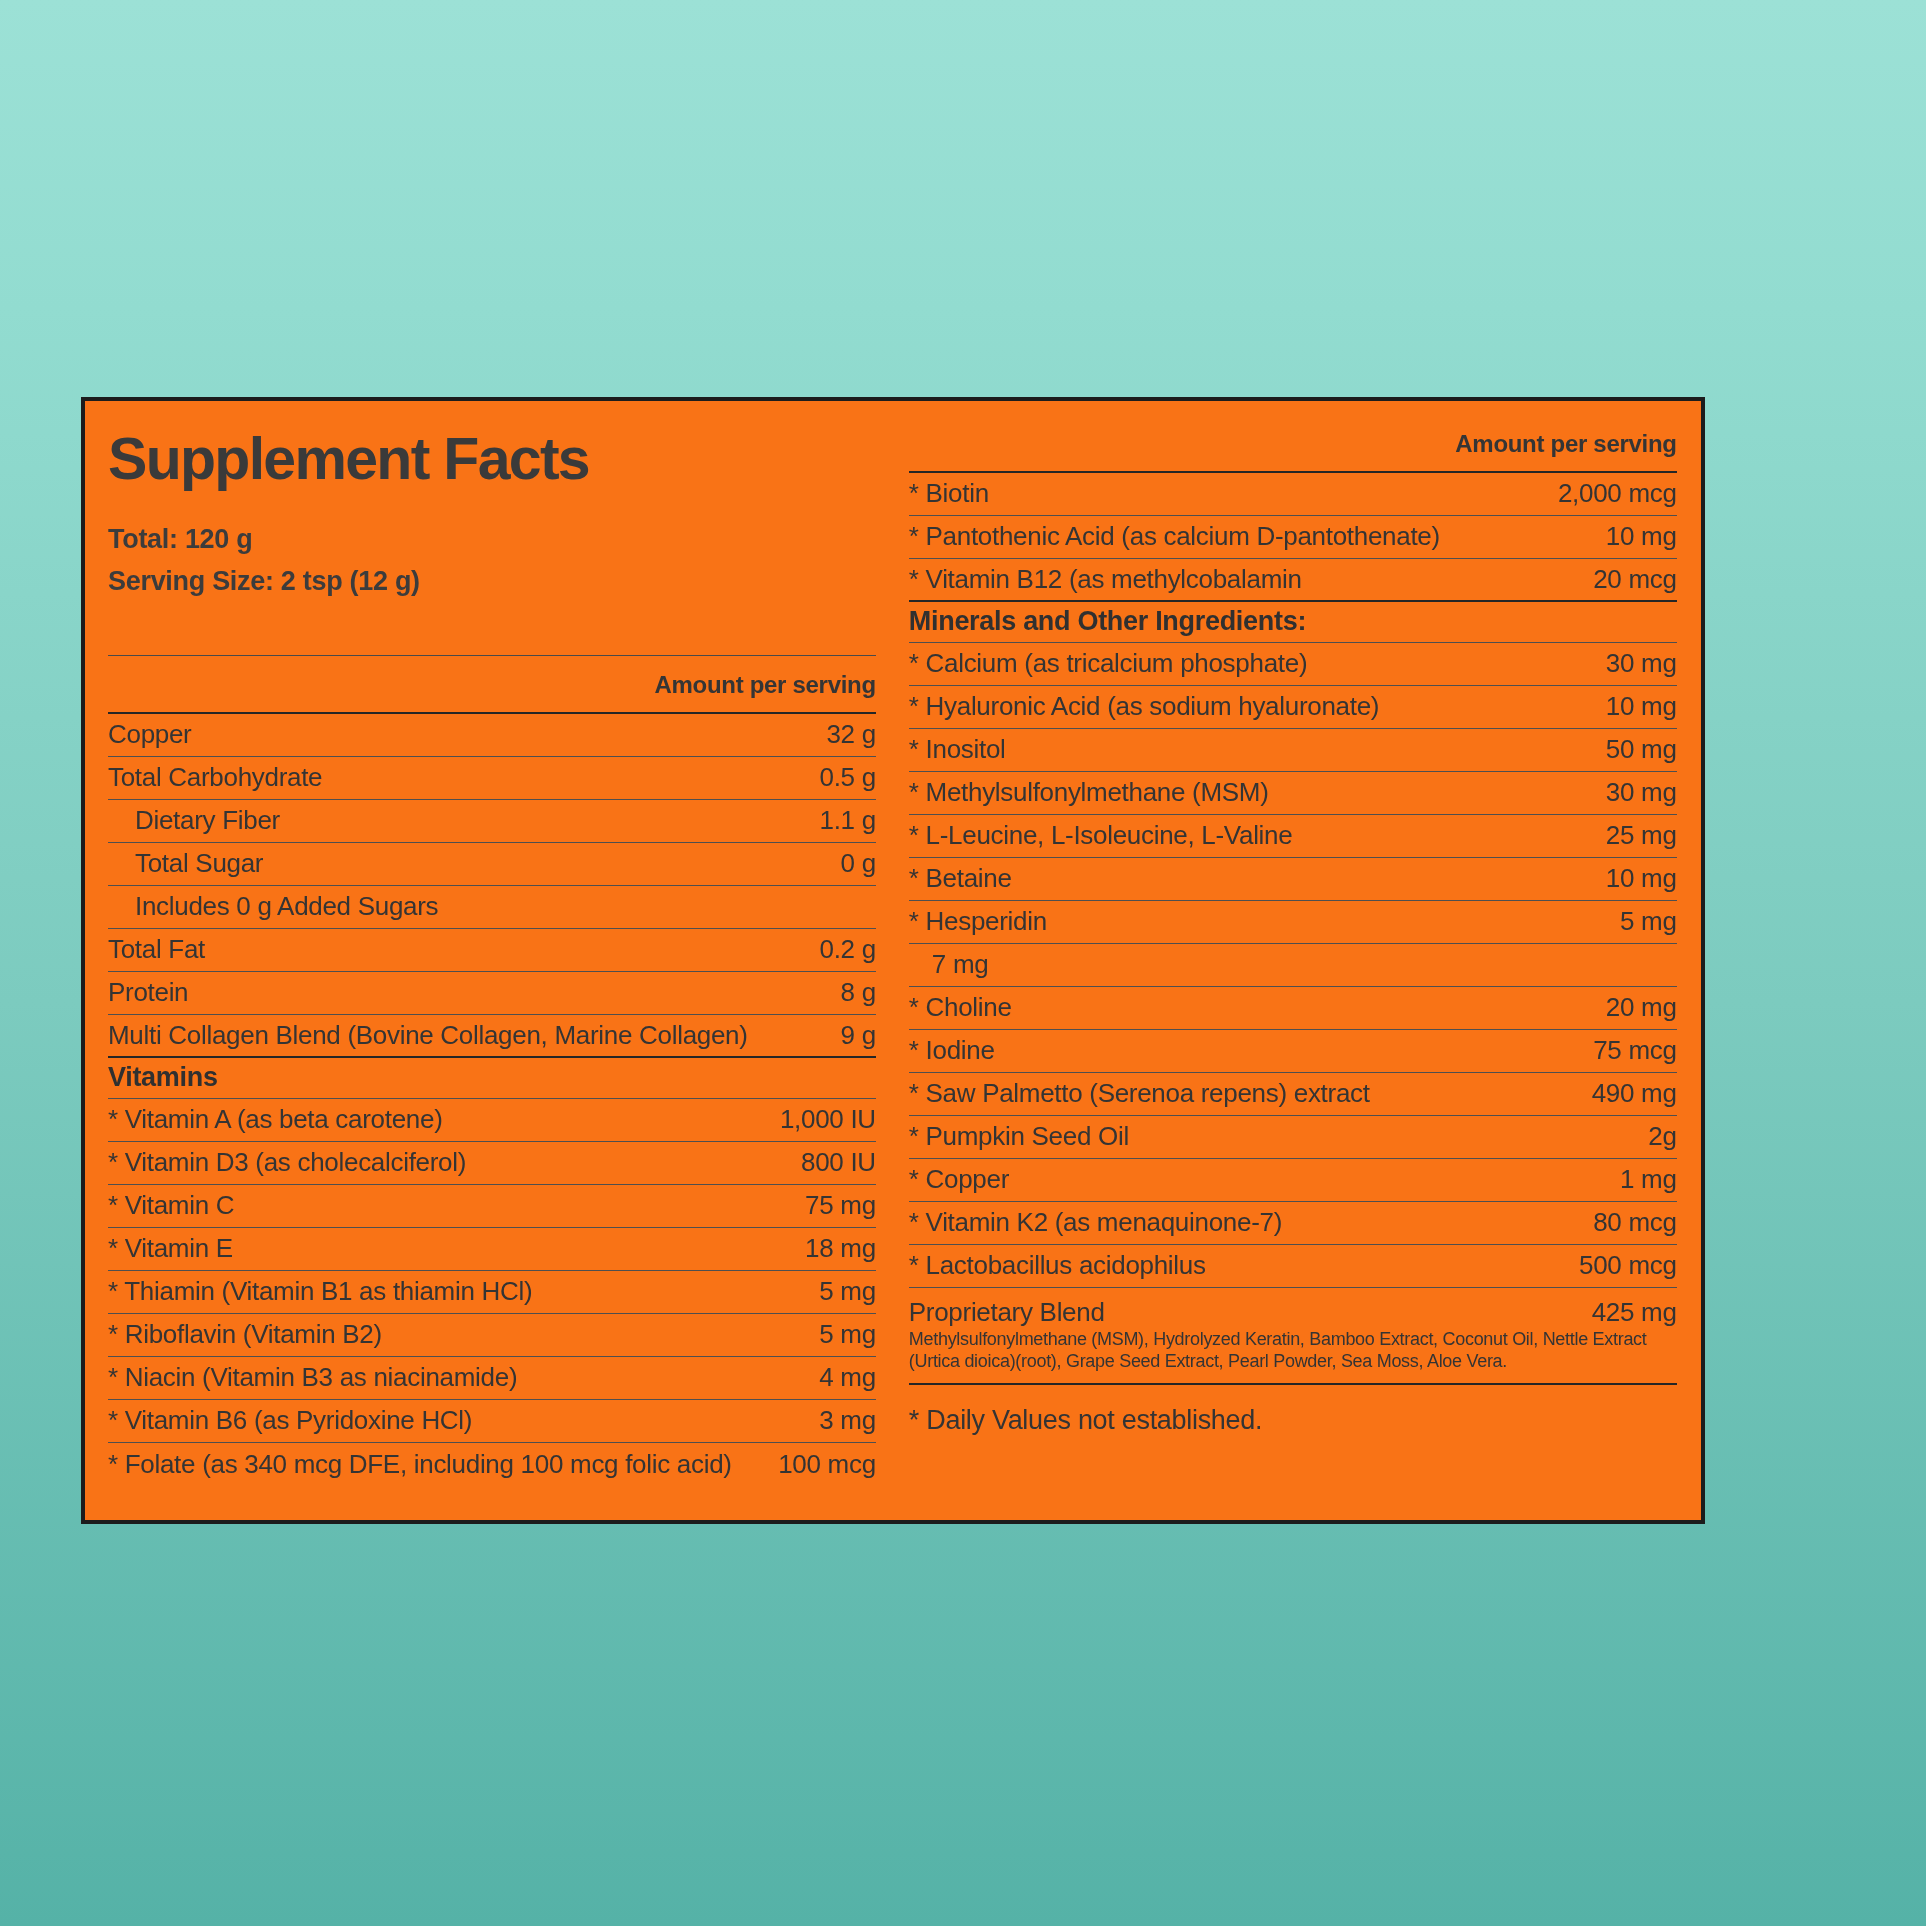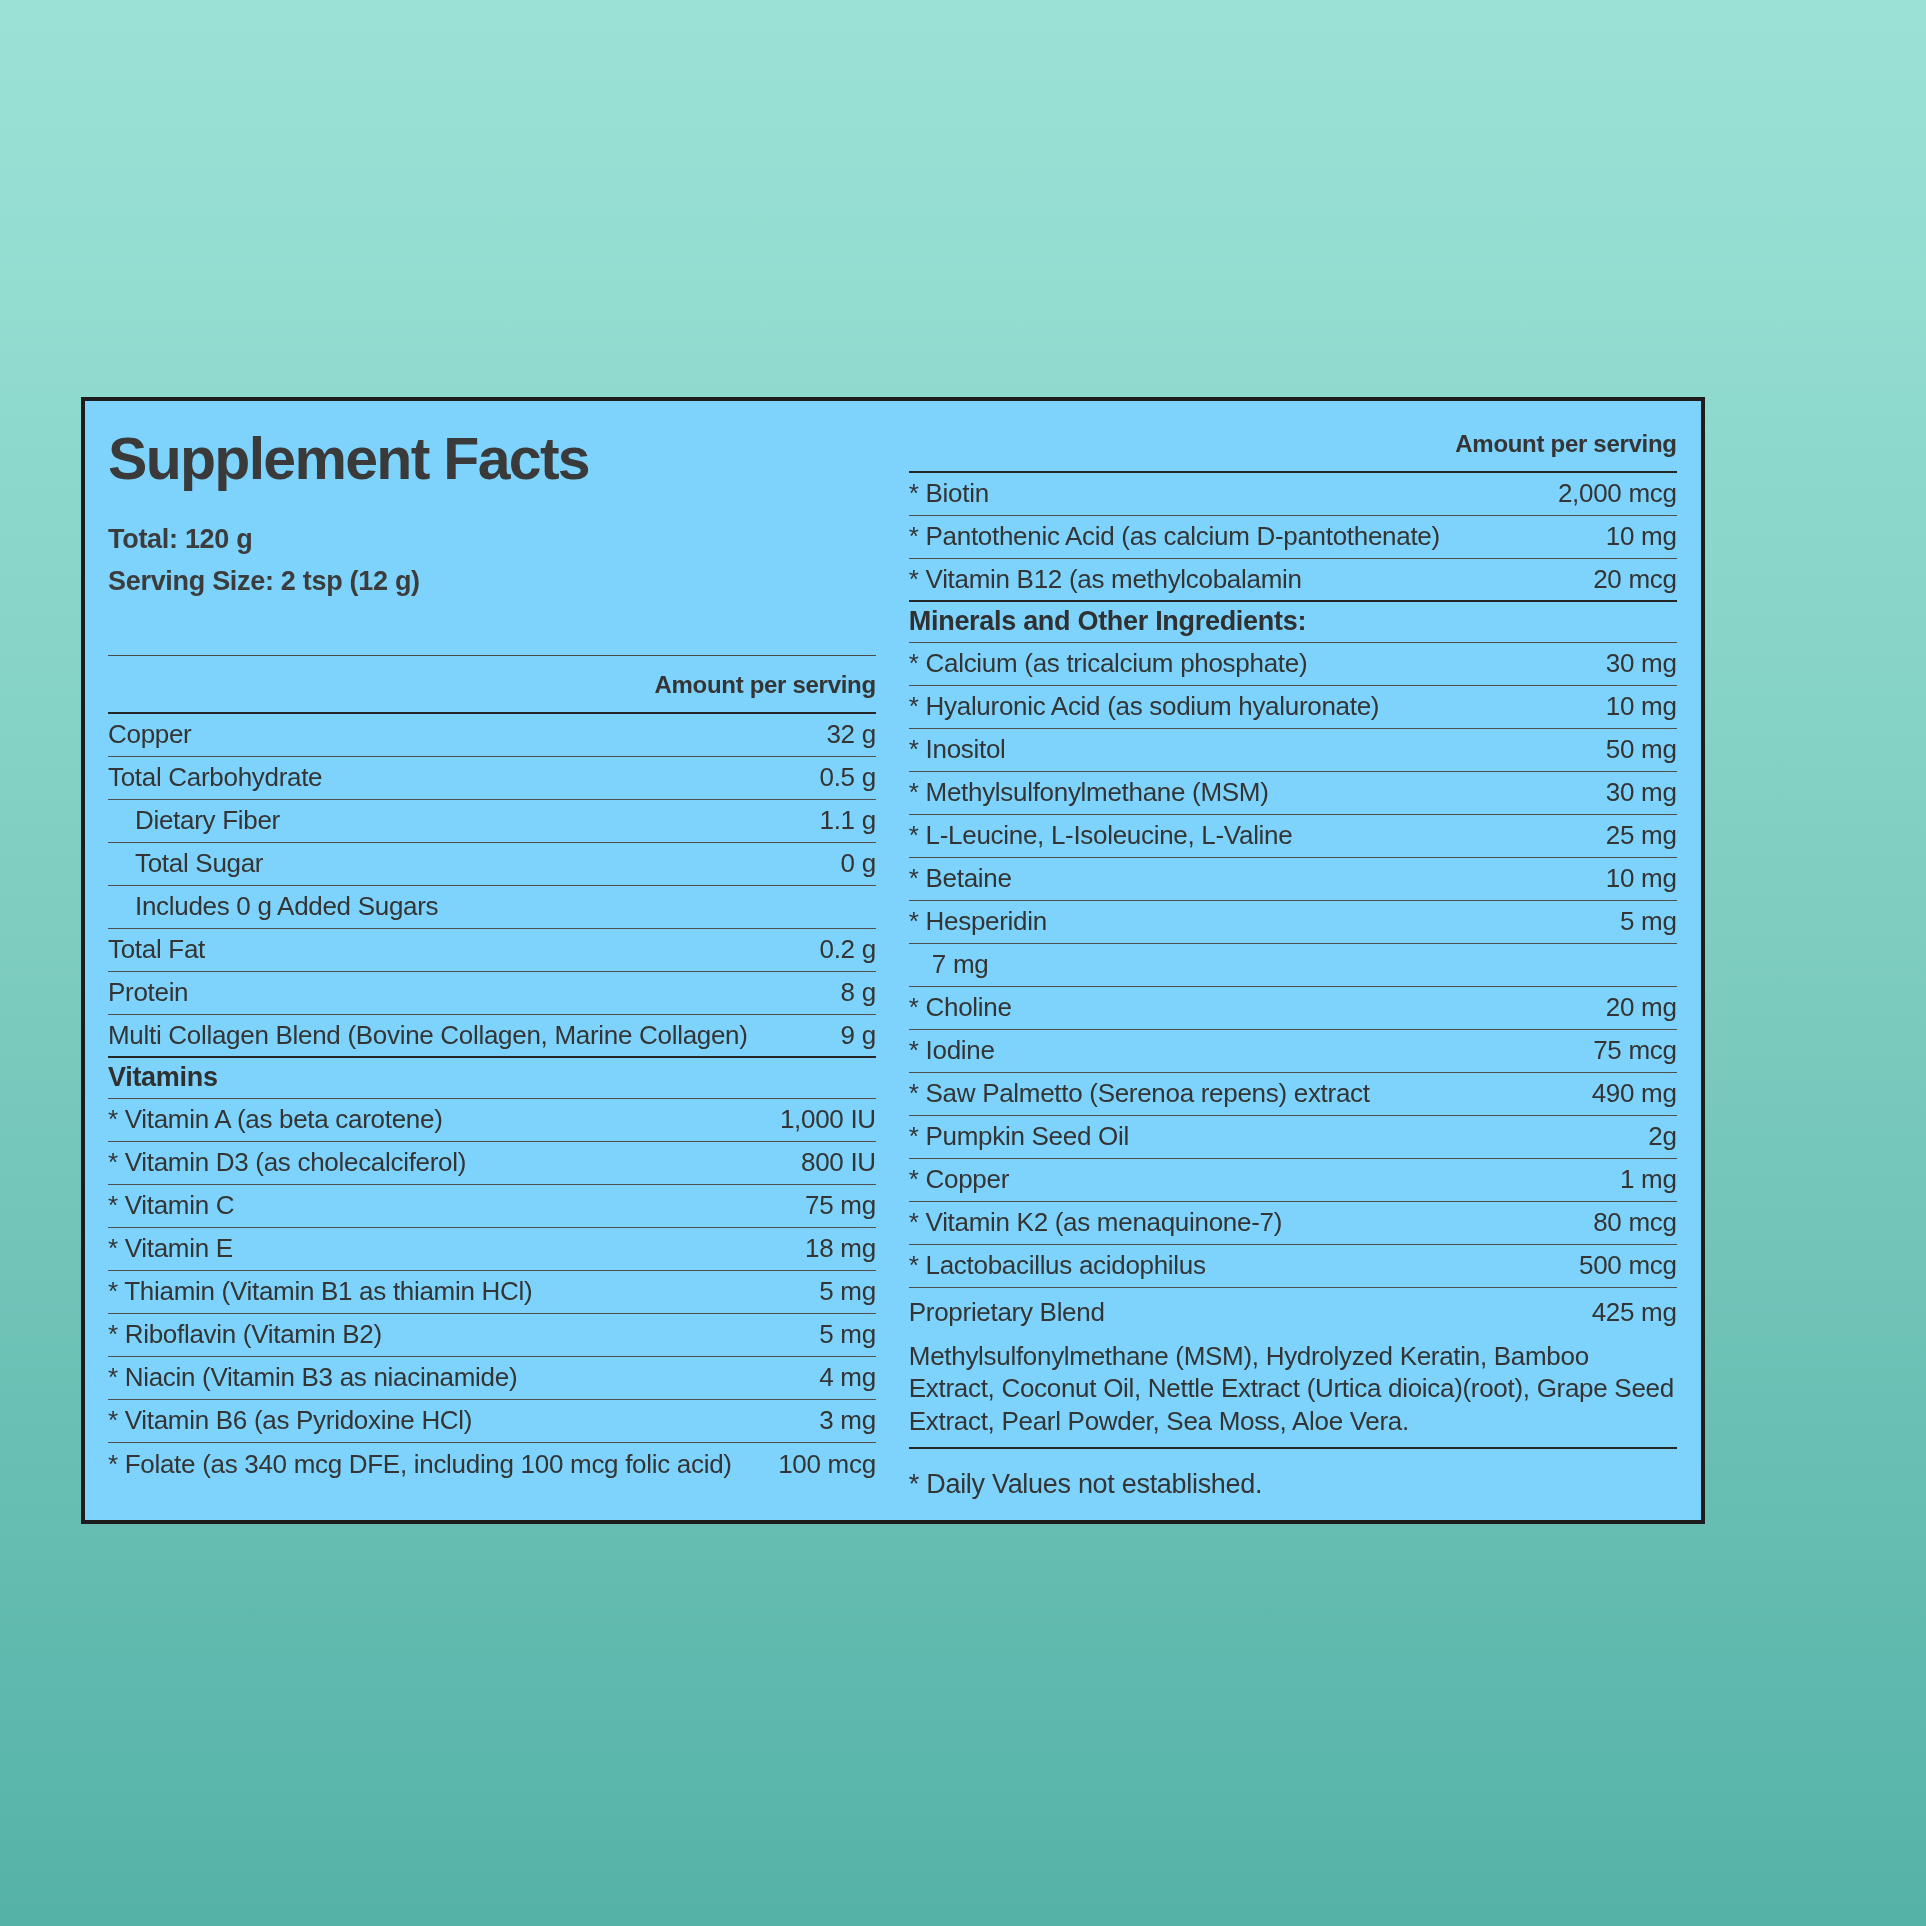--- a/index.html
+++ b/index.html
@@ -7,21 +7,21 @@
   body {
     font-family:"Liberation Sans","DejaVu Sans",sans-serif;
     background:linear-gradient(180deg,#9ce1d6 0%, #92dcd0 16%, #7ccbbf 52%, #55b2a7 100%);
     position:relative;
     color:#333;
     letter-spacing:-0.3px;
   }
   .panel {
     position:absolute; left:81px; top:397px;
     width:1624px; height:1127px;
-    background:#7dd3fc;
+    background:#f97316;
     border:4.6px solid #1c1c1c;
     overflow:hidden;
   }
   .cols { display:flex; gap:33px; padding:0 24.4px 0 23px; height:100%; }
   .col { flex:1 1 0; min-width:0; display:flex; flex-direction:column; }
 
   .title {
     margin-top:24.4px;
     font-size:59px; font-weight:700; color:#3a3a3a;
     letter-spacing:-1.7px;
@@ -53,21 +53,21 @@
     font-size:27px; font-weight:700; color:#303030;
     min-height:41px; display:flex; align-items:center;
     border-bottom:1.2px solid #4f4f4f;
   }
   .prop-block { border-bottom:2.3px solid #262626; padding-bottom:10.5px; }
   .prop-row {
     display:flex; justify-content:space-between; align-items:flex-start;
     font-size:26px; color:#343434; padding-top:9.3px;
   }
   .prop-row .val { white-space:nowrap; padding-left:23px; }
-  .prop-desc { font-size:26px; color:#343434; line-height:1.24; margin-top:12px; }
+  .prop-desc { font-size:18px; color:#343434; line-height:1.24; margin-top:0; }
   .footnote { font-size:27px; color:#343434; margin-top:20px; }
 </style>
 </head>
 <body>
 
 <div class="panel">
   <div class="cols">
 
     <div class="col">
       <div class="title">Supplement Facts</div>

